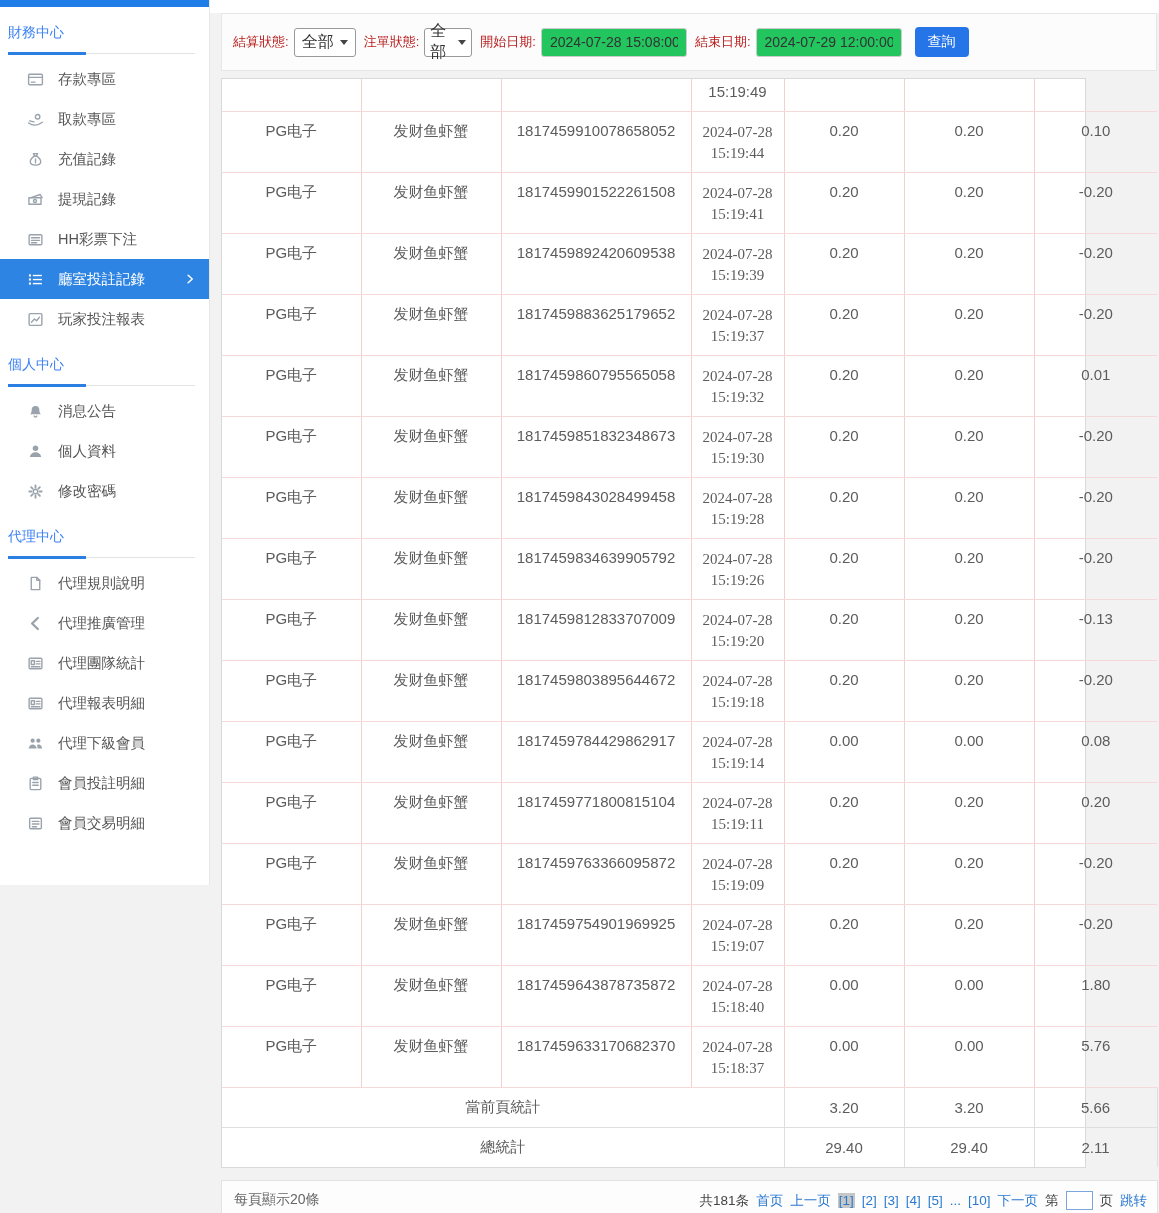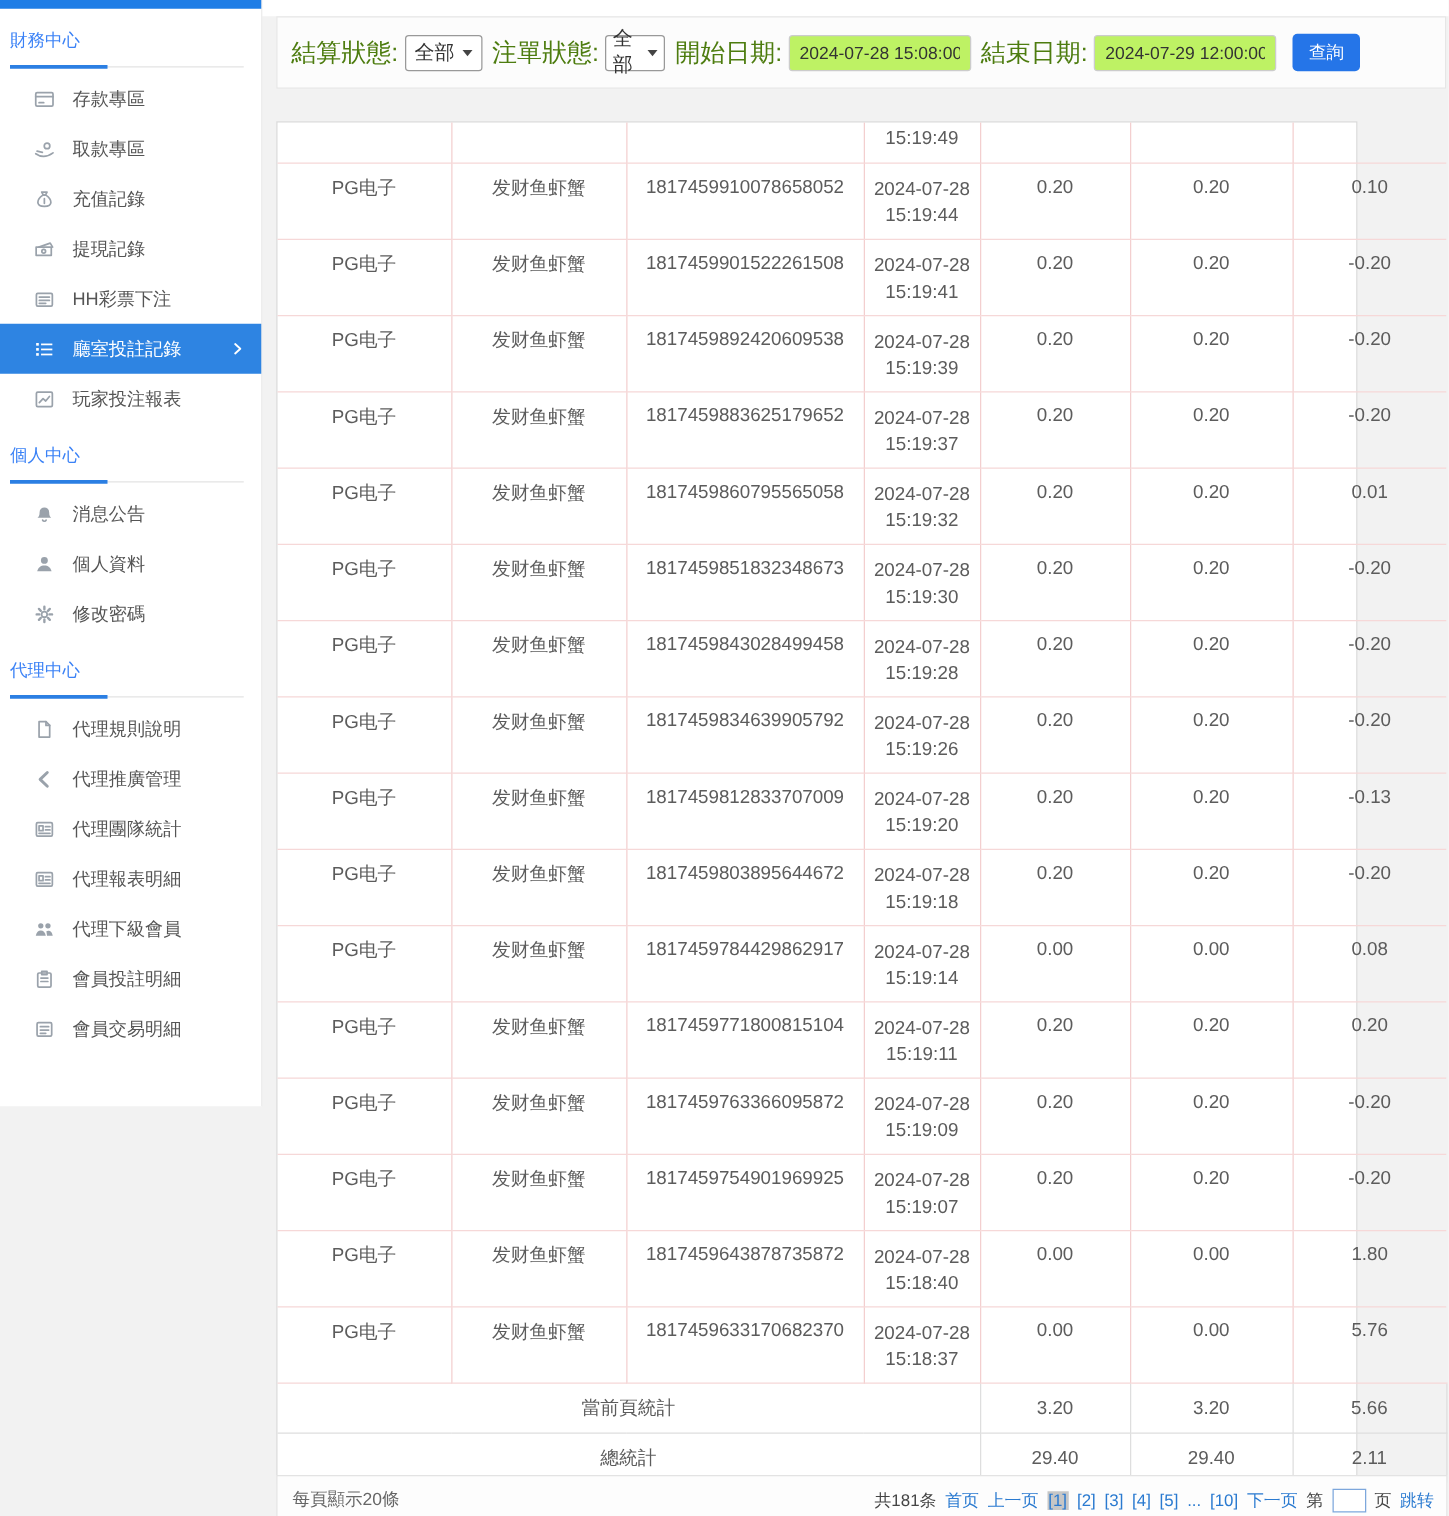--- a/index.html
+++ b/index.html
@@ -26,44 +26,44 @@
   .side-item.active .side-icon { color:#fff; }
   .chev { margin-left:auto; margin-right:13px; color:#fff; width:12px; height:12px; display:inline-flex; }
   .chev svg { width:12px; height:12px; }
 
   
   .top-strip { position:absolute; left:210px; top:0; width:949px; height:13px; background:#fff; }
 
   .filter-panel { position:absolute; left:221px; top:13px; width:936px; height:58px;
                   background:#fcfcfc; border:1px solid #e6e6e6; box-sizing:border-box;
                   display:flex; align-items:center; padding-left:11px; }
-  .f-label { font-size:20px; color:#4d7c0f; margin-right:5px; white-space:nowrap; }
+  .f-label { font-size:13px; color:#b91c1c; margin-right:5px; white-space:nowrap; }
   .select-box { display:inline-flex; align-items:center; justify-content:space-between;
                 width:62px; height:29px; border:1px solid #999; border-radius:3px; background:#fff;
                 font-size:16px; color:#333; padding:0 7px; box-sizing:border-box; margin-right:8px; cursor:pointer;font-family:Liberation Mono, monospace; }
   .select-box.small { width:48px; padding:0 5px; }
   .arrow-down { width:0; height:0; border-left:4px solid transparent; border-right:4px solid transparent;
                 border-top:5px solid #444; }
-  .date-input { width:146px; height:29px; border:1px solid #ccc; border-radius:3px; background:#bef264;
+  .date-input { width:146px; height:29px; border:1px solid #ccc; border-radius:3px; background:#22c55e;
                 font-size:14px; color:#333; padding:0 8px; box-sizing:border-box; margin-right:8px;
                 font-family:inherit; }
   .search-btn { height:30px; padding:0 13px; background:#2575e8; color:#fff; border:none; border-radius:4px;
                 font-size:14px; margin-left:5px; cursor:pointer; font-family:Liberation Serif, serif; }
 
   
   .table-panel { position:absolute; left:221px; top:78px; width:865px; background:#fff;
-                 border:1px solid #d9d9d9; box-sizing:border-box;margin-top:19px; }
+                 border:1px solid #d9d9d9; box-sizing:border-box; }
   table { width:100%; border-collapse:collapse; table-layout:fixed; }
   td { border-right:1px solid #f3cfcf; border-bottom:1px solid #f6d8d8;
        text-align:center; vertical-align:top; font-size:15px; color:#5c5c5c;
        padding:10px 2px 0 2px; box-sizing:border-box; overflow:hidden; }
   td:last-child { border-right:none; }
   tr.data-row td { height:61px; }
   tr.partial-row td { height:32px; padding-top:4px; }
-  .cell-line { line-height:21px; }
+  .cell-line { line-height:21px;font-family:Liberation Serif, serif; }
   tr.summary-row td { height:40px; padding:0; vertical-align:middle;
                       border-right:1px solid #dedede; border-bottom:1px solid #dedede;
                       border-top:1px solid #d9d9d9; }
   tr.summary-row:last-child td { border-bottom:none; }
 
   
   .footer-panel { position:absolute; left:221px; top:1180px; width:937px; height:40px;
                   background:#fdfdfd; border:1px solid #e3e3e3; box-sizing:border-box;
                   display:flex; justify-content:space-between; align-items:flex-start;
                   padding:10px 10px 0 12px; }

